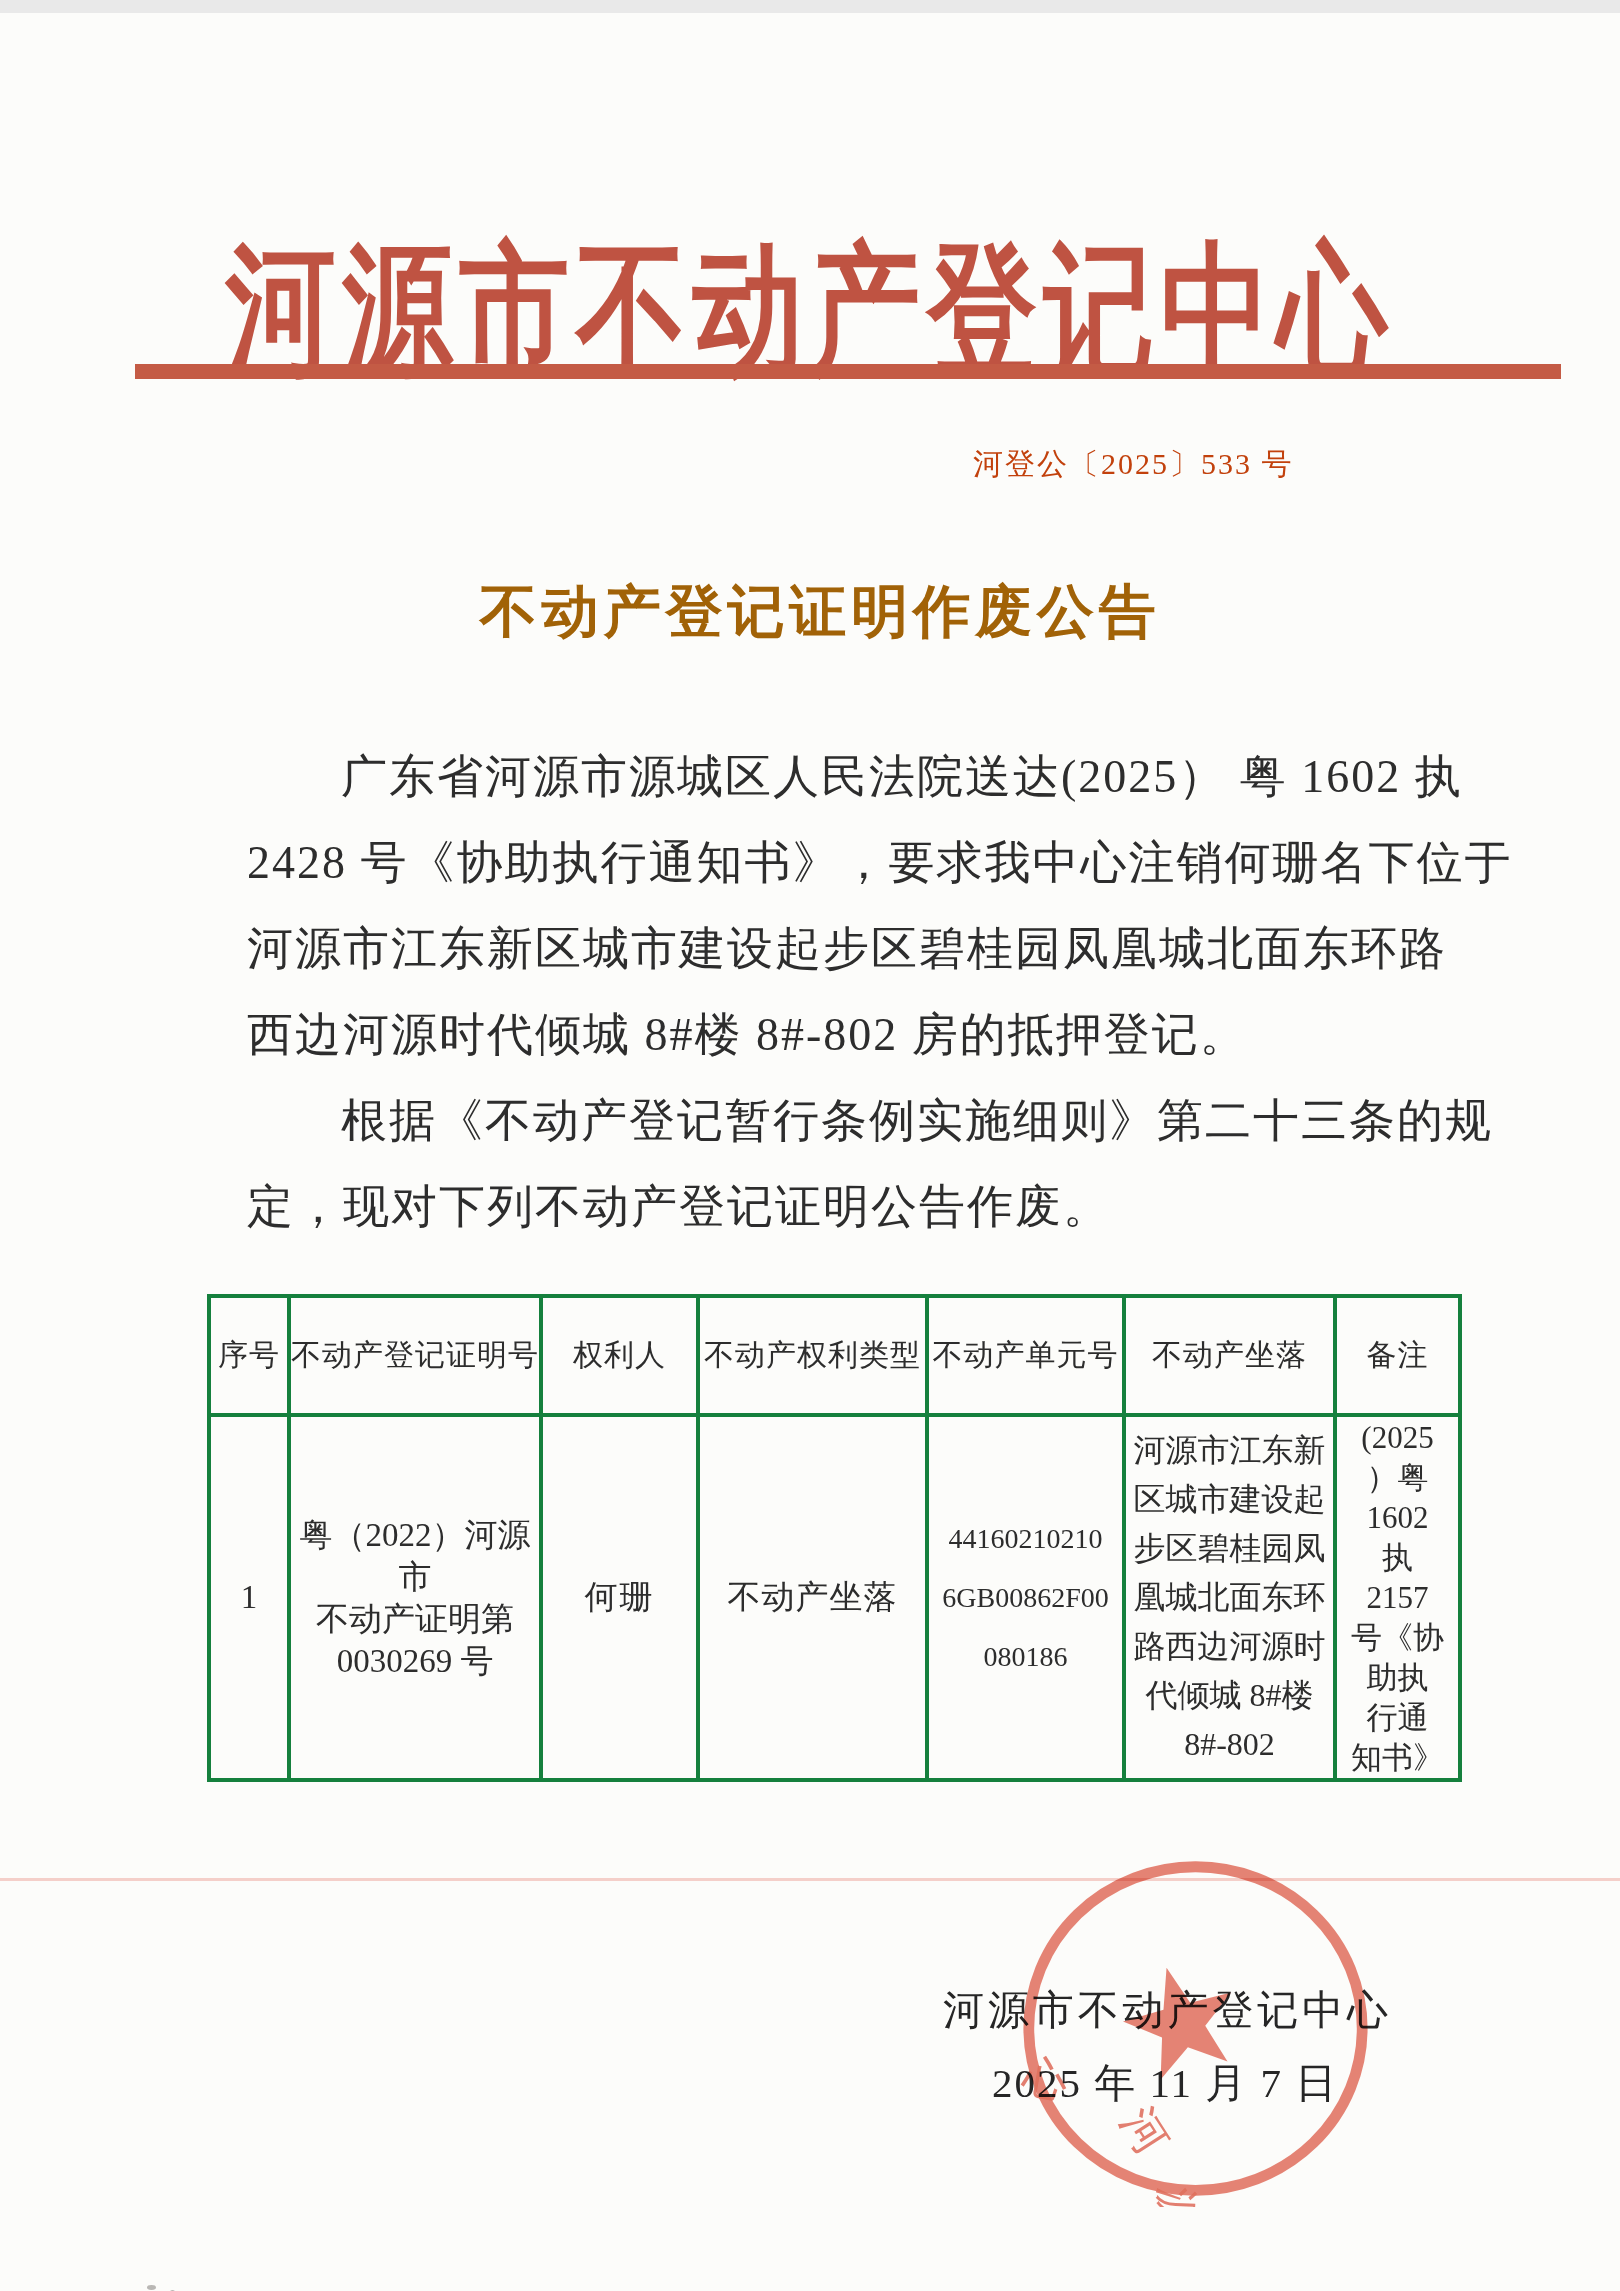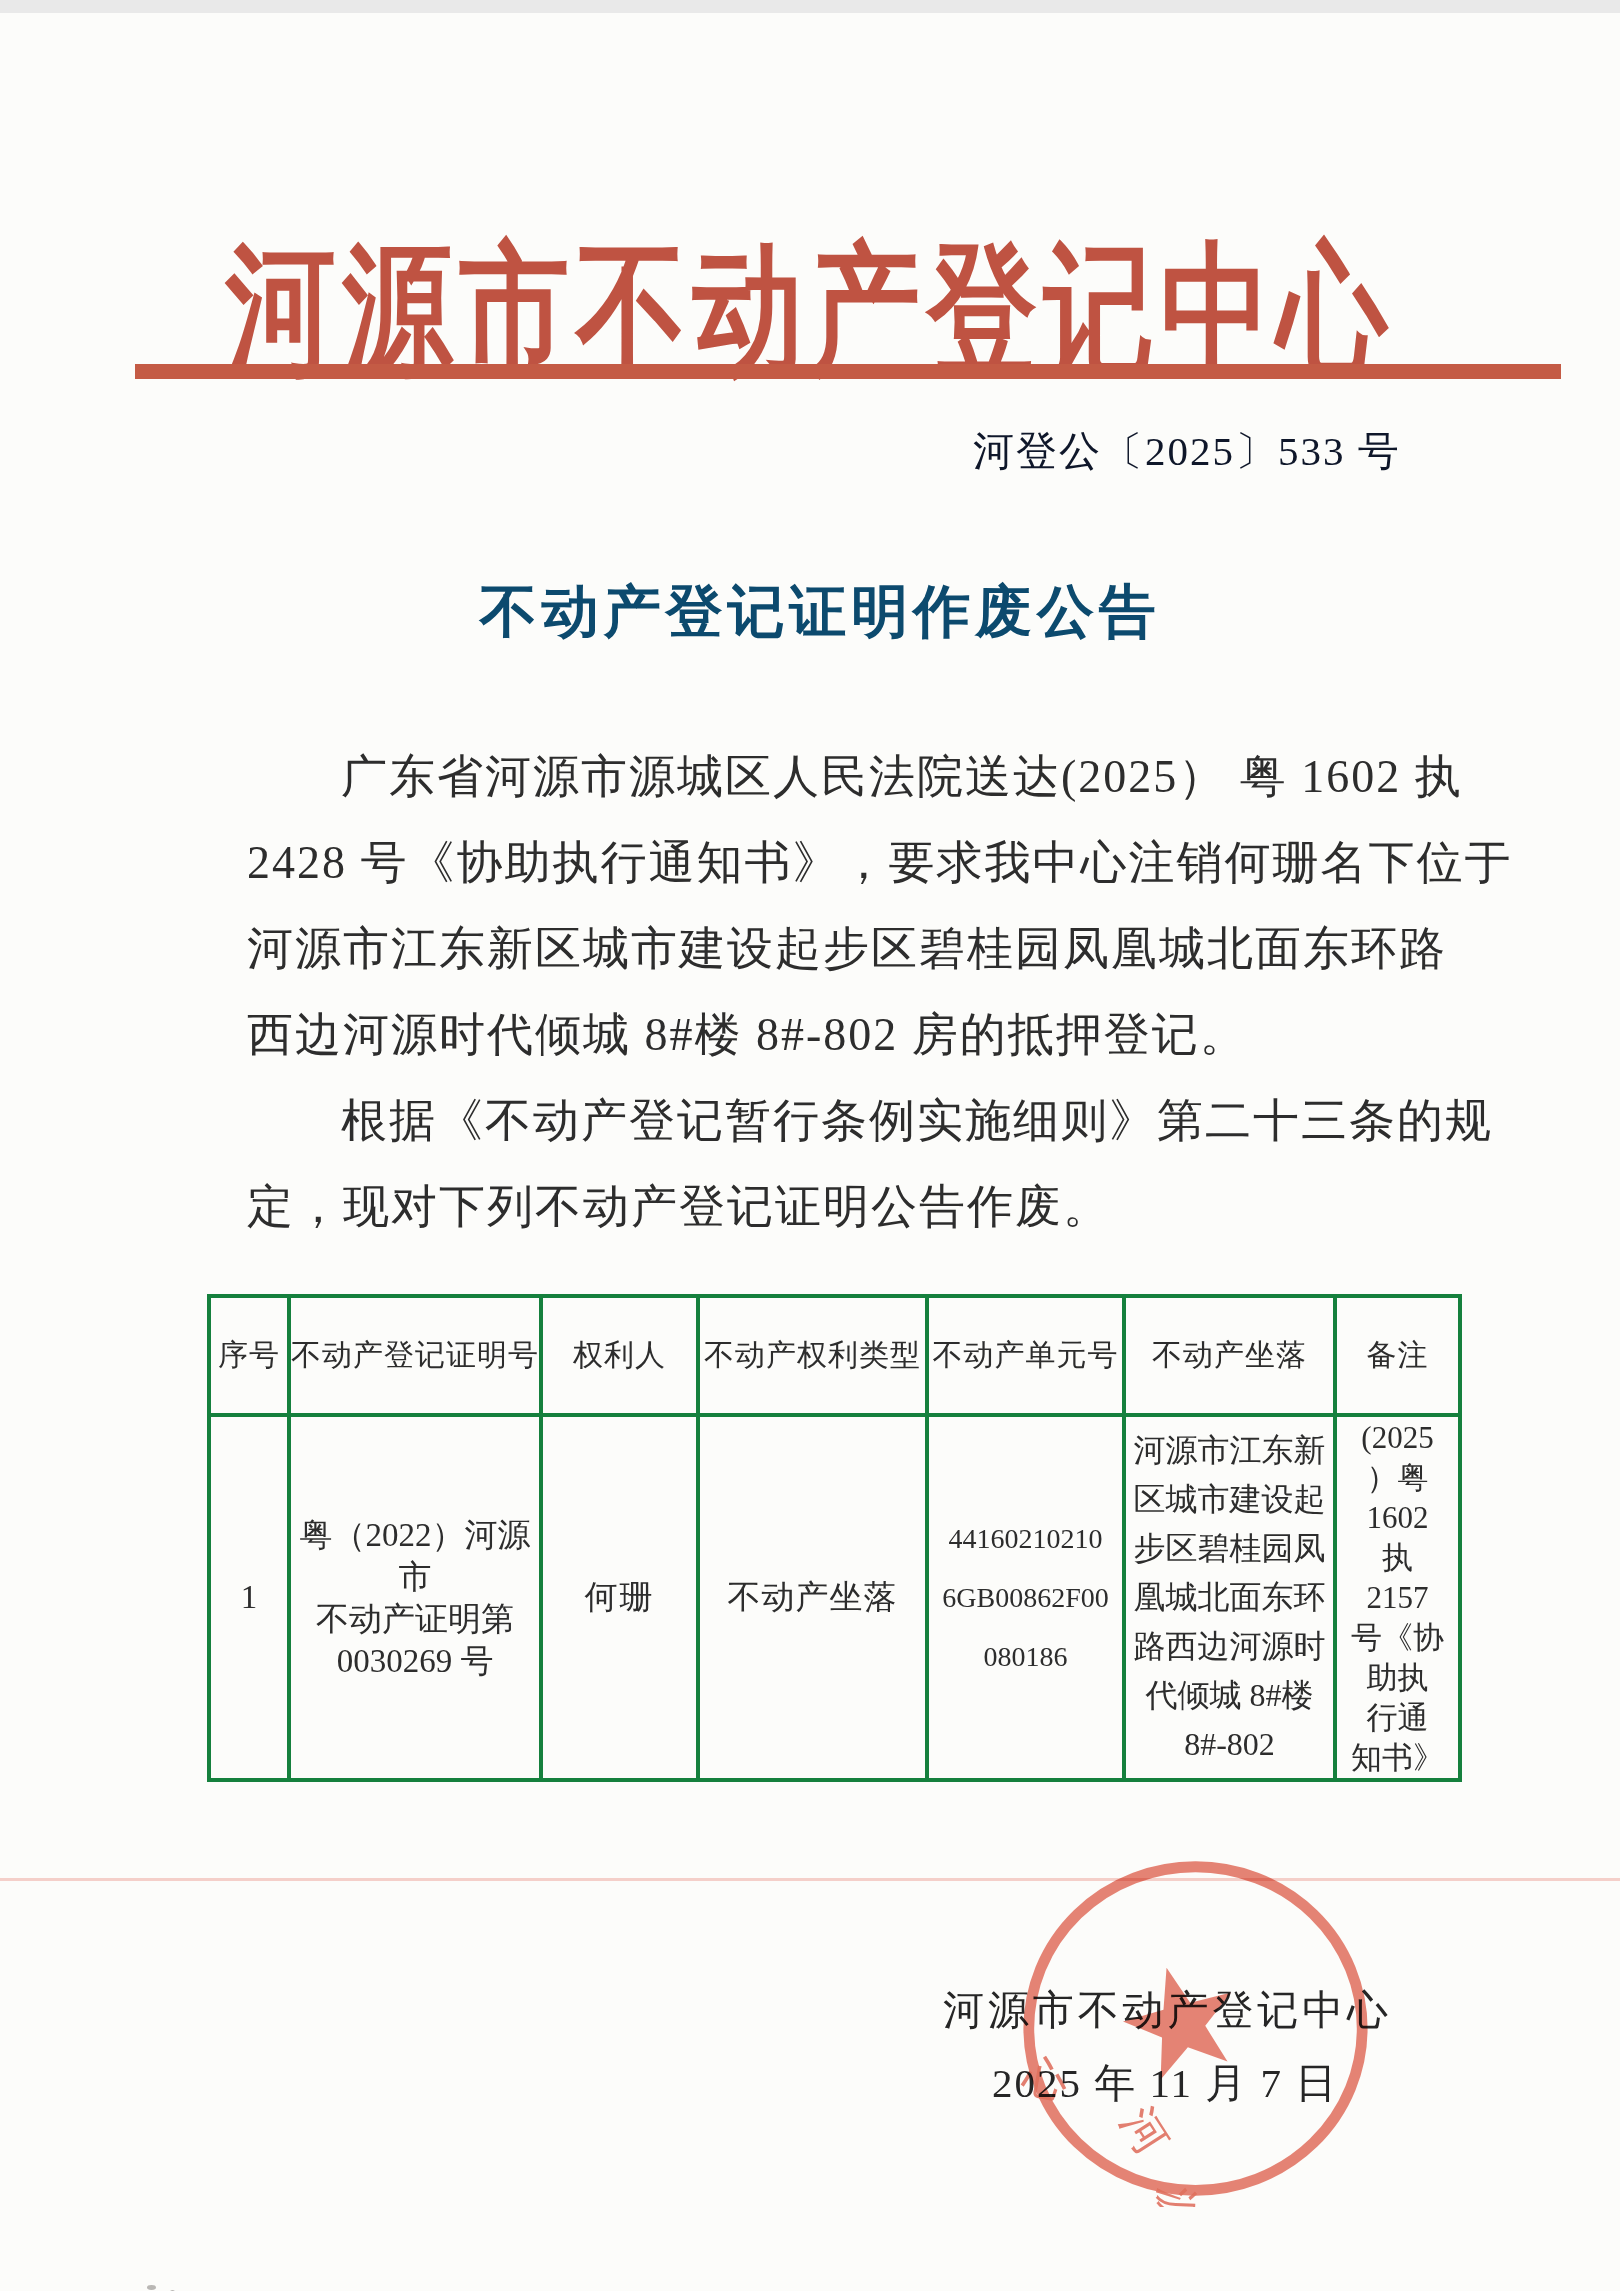--- a/index.html
+++ b/index.html
@@ -23,30 +23,30 @@
     transform-origin:top center;
     white-space:nowrap;
   }
   .red-rule{
     position:absolute;left:135px;top:351px;
     width:1426px;height:14.7px;
     background:#c45b45;
   }
   
   .doc-number{
-    position:absolute;left:973px;top:411px;
-    font-size:41px;letter-spacing:2px;color:#0f172a;
+    position:absolute;left:973px;top:431px;
+    font-size:30px;letter-spacing:2px;color:#c2410c;
     white-space:nowrap;
   }
   
   .doc-title{
     position:absolute;left:20.6px;right:0;top:561px;
     text-align:center;
     font-size:57px;font-weight:bold;letter-spacing:4.9px;
-    color:#0c4a6e;white-space:nowrap;
+    color:#a16207;white-space:nowrap;
   }
   
   .body-text{
     position:absolute;left:247px;top:721px;width:1186px;
     font-size:46px;line-height:86px;color:#2d2d2d;
     letter-spacing:2px;
   }
   .body-line{white-space:nowrap;}
   .body-line.indent{padding-left:94px;text-align:right;}
   

